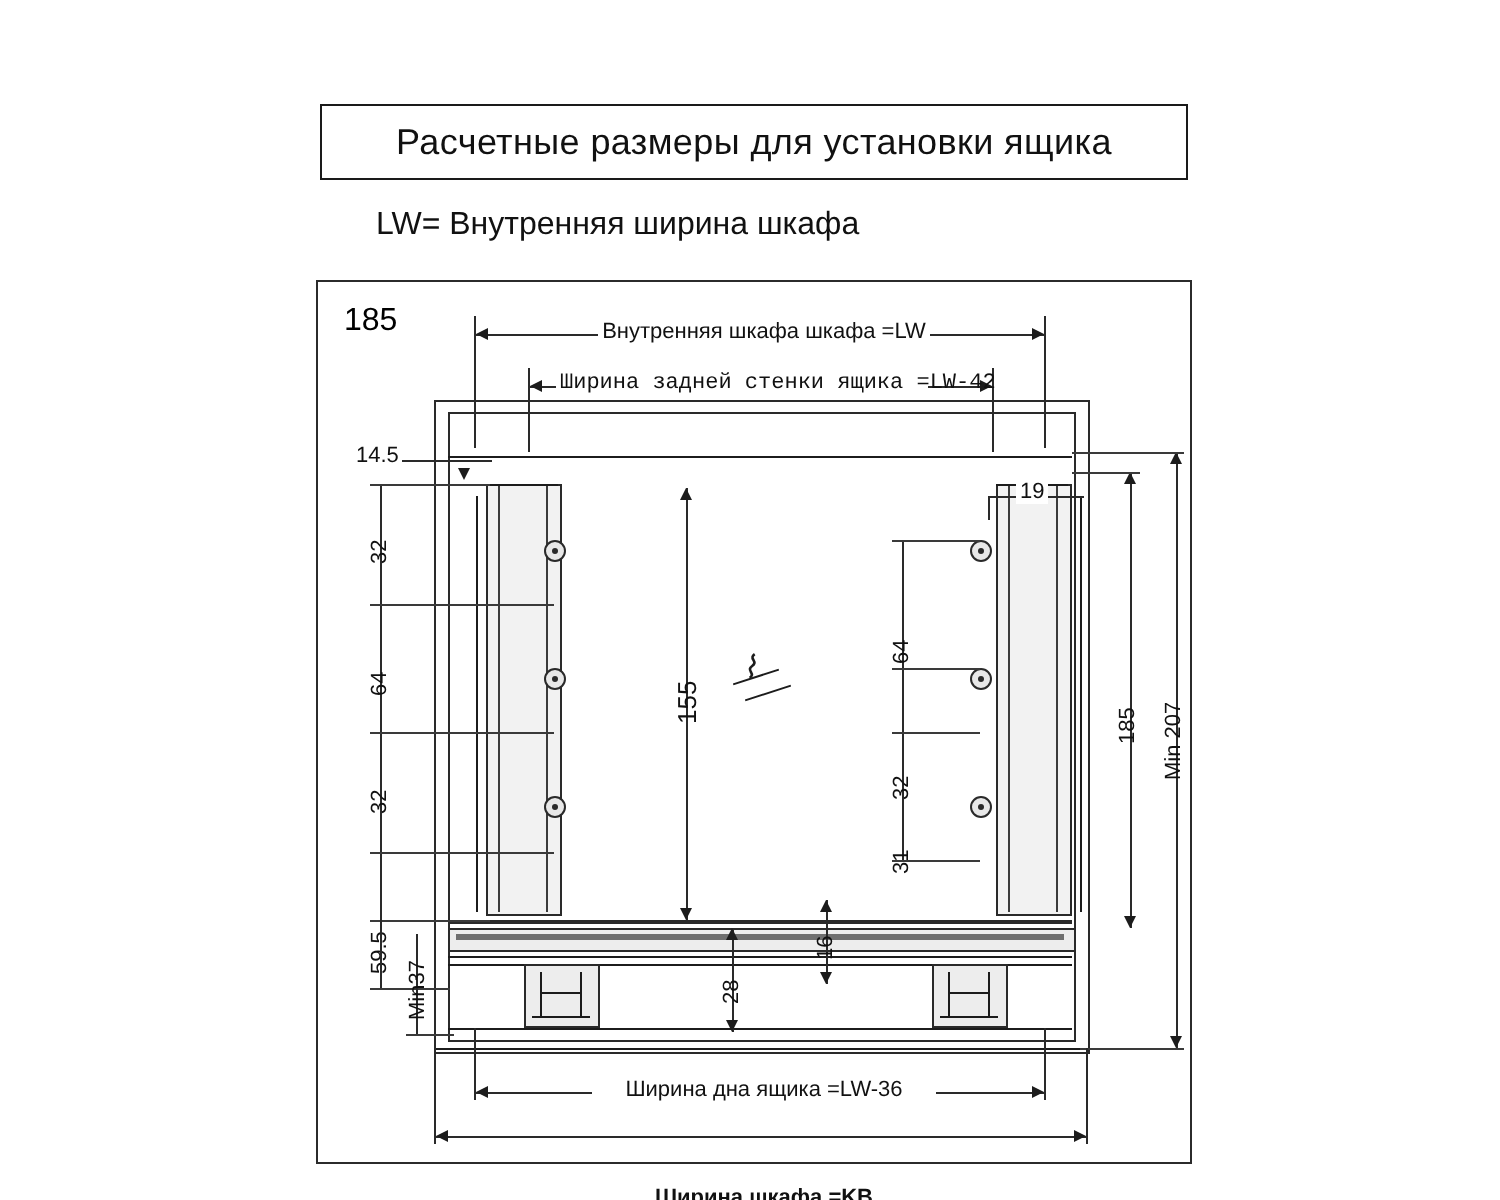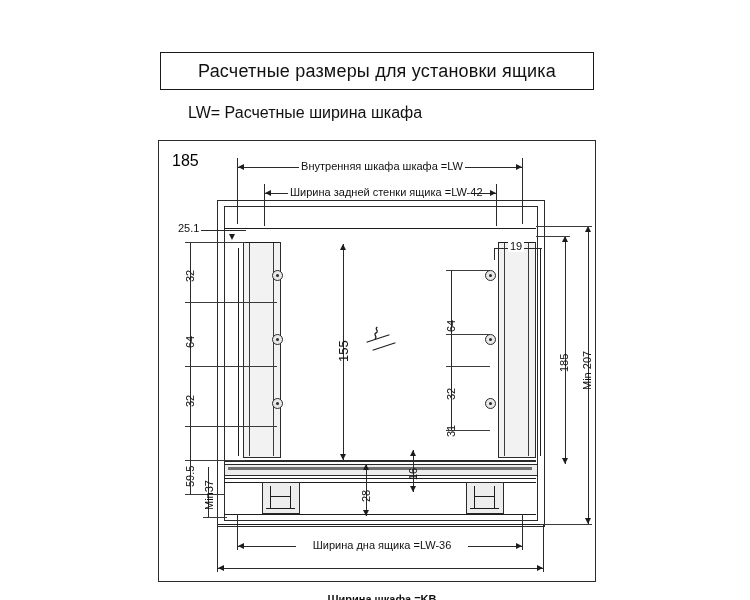--- a/index.html
+++ b/index.html
@@ -164,39 +164,39 @@
 </style>
 </head>
 <body>
 
 <div id="stage">
 
   <div class="title-box">
     <span class="title-text">Расчетные размеры для установки ящика</span>
   </div>
 
-  <div class="subtitle">LW= Расчетные ширина шкафа</div>
+  <div class="subtitle">LW= Внутренняя ширина шкафа</div>
 
   <div class="frame"></div>
 
   <div class="label-185-top">185</div>
 
   <div class="ln vl dim" style="left:237px; top:146px; width:1px; height:66px;"></div>
   <div class="ln vl dim" style="left:522px; top:146px; width:1px; height:66px;"></div>
   <div class="ln hl dim" style="left:237px; top:155px; width:286px; height:1px;"></div>
   <div class="arr arr-l" style="left:238px; top:152px;"></div>
   <div class="arr arr-r" style="left:516px; top:152px;"></div>
   <div class="dtxt center" style="left:299px; top:148px; width:162px;">Внутренняя шкафа шкафа =LW</div>
 
   <div class="ln vl dim" style="left:264px; top:172px; width:1px; height:42px;"></div>
   <div class="ln vl dim" style="left:496px; top:172px; width:1px; height:42px;"></div>
   <div class="ln hl dim" style="left:264px; top:181px; width:233px; height:1px;"></div>
   <div class="arr arr-l" style="left:265px; top:178px;"></div>
   <div class="arr arr-r" style="left:490px; top:178px;"></div>
-  <div class="dtxt center" style="left:288px; top:174px; width:182px;">Ширина задней стенки ящика =LW-42</div>
+  <div class="dtxt center" style="left:278px; top:174px; width:182px;font-family:Liberation Mono, monospace;">Ширина задней стенки ящика =LW-42</div>
 
   <div class="cab-outline" style="left:217px; top:188px; width:326px; height:325px;"></div>
   <div class="cab-outline" style="left:224px; top:194px; width:312px; height:313px;"></div>
 
   <div class="ln hl" style="left:224px; top:216px; width:312px; height:1px;"></div>
 
   <div class="panel" style="left:243px; top:230px; width:36px; height:214px;"></div>
   <div class="panel-inner-line" style="left:249px; top:230px; width:1px; height:214px;"></div>
   <div class="panel-inner-line" style="left:273px; top:230px; width:1px; height:214px;"></div>
 
@@ -235,21 +235,21 @@
   <div class="rail" style="left:466px; top:470px; width:36px; height:30px;"></div>
   <div class="ln vl" style="left:474px; top:474px; width:1px; height:22px;"></div>
   <div class="ln vl" style="left:494px; top:474px; width:1px; height:22px;"></div>
   <div class="ln hl" style="left:474px; top:484px; width:21px; height:1px;"></div>
   <div class="ln hl" style="left:470px; top:496px; width:29px; height:1px;"></div>
 
   <div class="ln hl" style="left:224px; top:502px; width:312px; height:1px;"></div>
   <div class="ln hl" style="left:217px; top:512px; width:326px; height:1px;"></div>
 
   <div class="ln hl dim" style="left:200px; top:218px; width:46px; height:1px;"></div>
-  <div class="dtxt" style="left:176px; top:210px;">25.1</div>
+  <div class="dtxt" style="left:176px; top:210px;">14.5</div>
   <div class="arr arr-d" style="left:229px; top:222px;"></div>
 
   <div class="ln vl dim" style="left:190px; top:230px; width:1px; height:232px;"></div>
   <div class="ln hl thin" style="left:185px; top:230px; width:60px; height:1px;"></div>
   <div class="ln hl thin" style="left:185px; top:290px; width:92px; height:1px;"></div>
   <div class="ln hl thin" style="left:185px; top:354px; width:92px; height:1px;"></div>
   <div class="ln hl thin" style="left:185px; top:414px; width:92px; height:1px;"></div>
   <div class="ln hl thin" style="left:185px; top:448px; width:60px; height:1px;"></div>
 
   <div class="dtxt v" style="left:184px; top:270px;">32</div>

